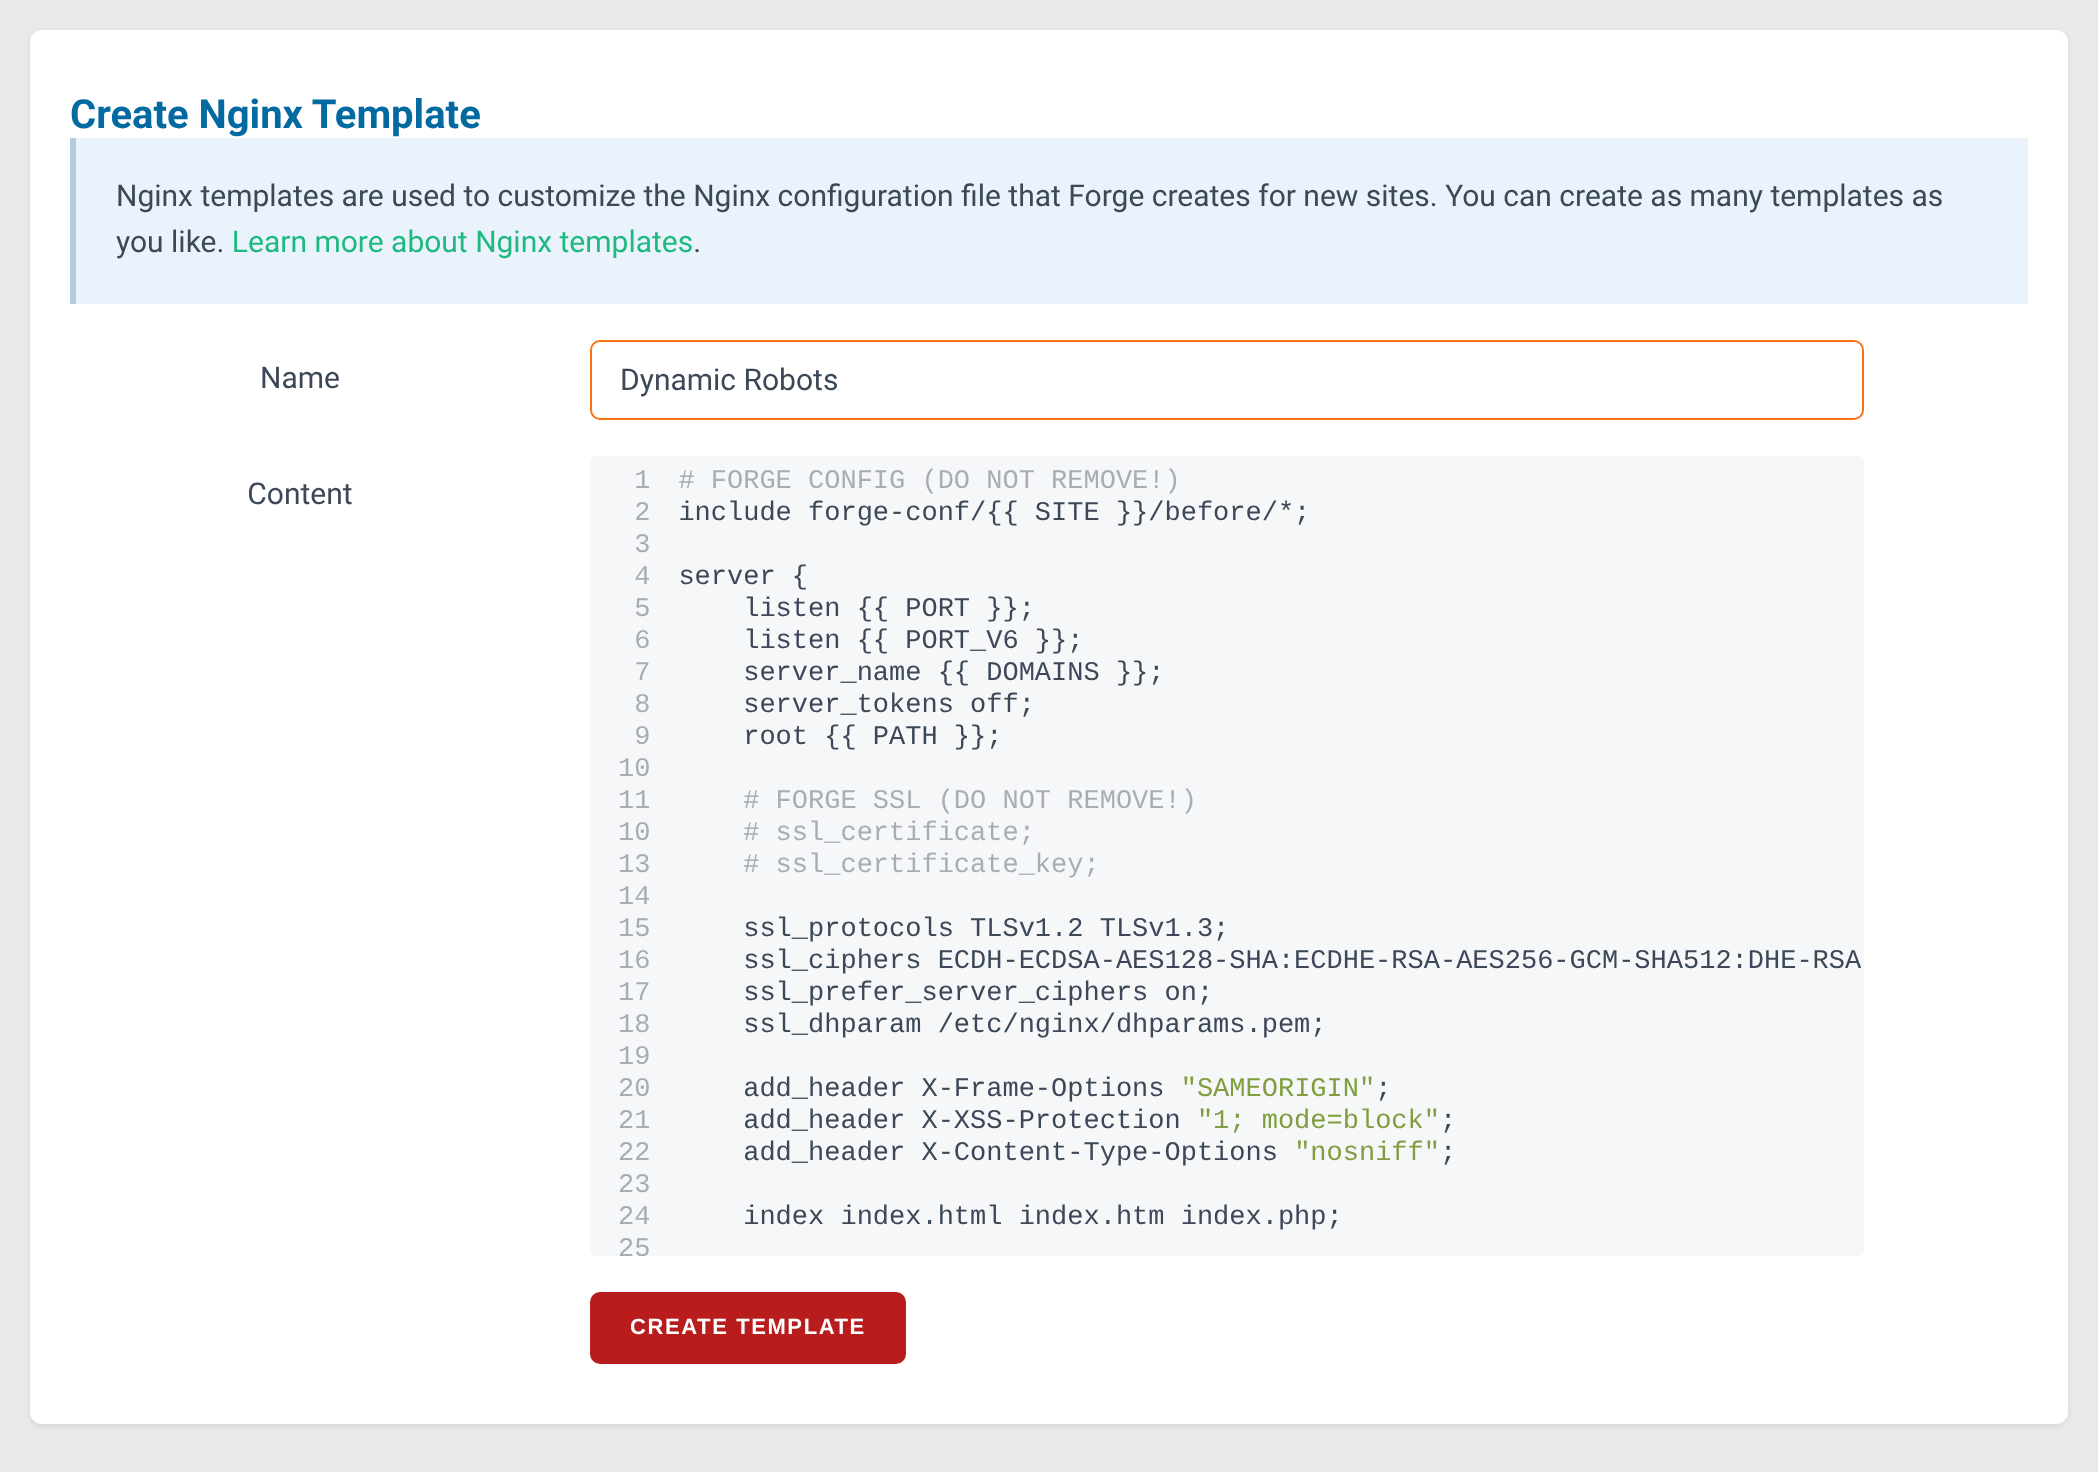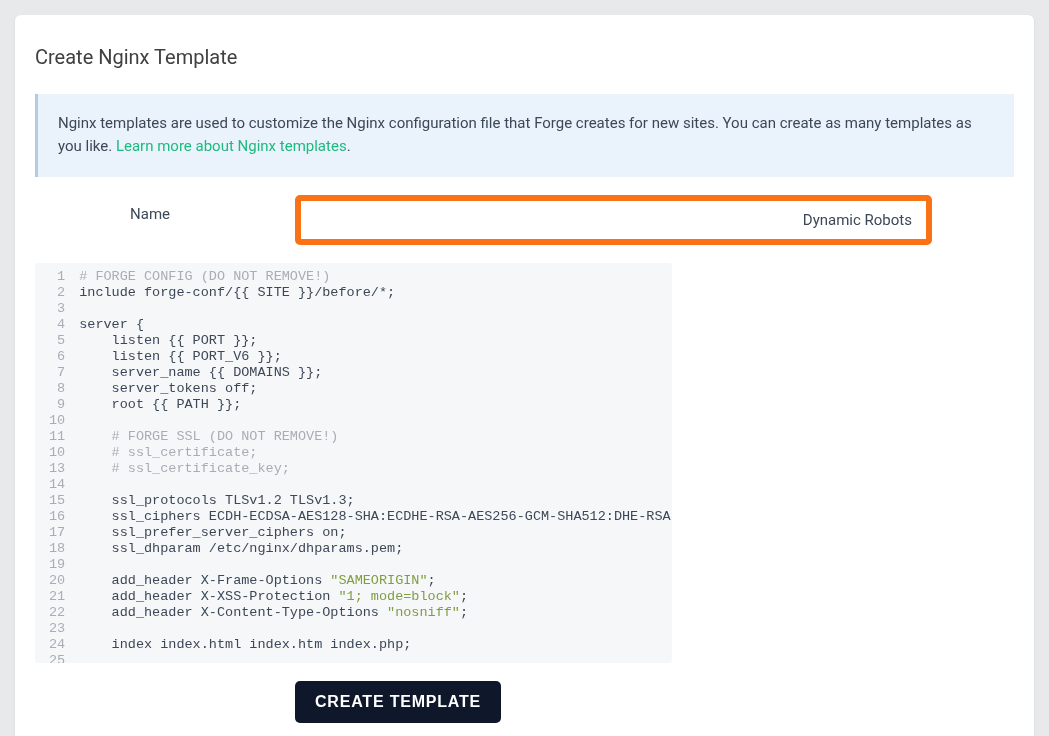--- a/index.html
+++ b/index.html
@@ -14,23 +14,22 @@
       padding: 15px;
     }
     .card {
       background: #fff;
       border-radius: 6px;
       box-shadow: 0 1px 3px rgba(0,0,0,0.08);
       padding: 30px 20px;
     }
     .card-title {
       font-size: 20px;
-      font-weight: 400;
-      color: #404040;
-      margin-bottom: 25px;
+      font-weight: 700;
+      color: #0369a1;
     }
     .info-box {
       background: #eaf3fb;
       border-left: 3px solid #b5cce0;
       padding: 18px 20px;
       font-size: 15px;
       line-height: 1.55;
       color: #3c4858;
       margin-bottom: 18px;
     }
@@ -51,26 +50,25 @@
       font-size: 15px;
       color: #3c4858;
     }
     .form-field {
       flex: 1;
       max-width: 637px;
     }
     .text-input {
       width: 100%;
       padding: 10px 14px;
-      border: 6px solid #f97316;
+      border: 1px solid #f97316;
       border-radius: 5px;
       font-size: 15px;
       color: #3c4858;
       font-family: inherit;
-      text-align: right;
     }
     .code-editor {
       display: flex;
       background: #f6f7f9;
       border-radius: 3px;
       overflow: hidden;
       font-family: "SFMono-Regular", Consolas, "Liberation Mono", Menlo, monospace;
       font-size: 13.5px;
       line-height: 16px;
       max-height: 400px;
@@ -98,26 +96,26 @@
     }
     .tok-comment { color: #a8adb5; margin-top: 11px; }
     .tok-string  { color: #7f9e3e; }
     .btn-row {
       display: flex;
       justify-content: flex-start;
       padding-left: 260px;
       margin-top: 18px;
     }
     .btn {
-      background: #0f172a;
+      background: #b91c1c;
       color: #fff;
       border: none;
       border-radius: 5px;
       padding: 12px 20px;
-      font-size: 16px;
+      font-size: 11px;
       font-weight: 700;
       letter-spacing: 0.8px;
       cursor: pointer;
     }
   </style>
 </head>
 <body>
 
 <div class="card">
   <h2 class="card-title">Create Nginx Template</h2>
@@ -127,20 +125,21 @@
   </div>
 
   <div class="form-row">
     <div class="form-label">Name</div>
     <div class="form-field">
       <input type="text" class="text-input" value="Dynamic Robots" style="">
     </div>
   </div>
 
   <div class="form-row">
+    <div class="form-label">Content</div>
     <div class="form-field">
       <div class="code-editor">
         <div class="gutter" id="gutter">
             <div>1</div>
             <div>2</div>
             <div>3</div>
             <div>4</div>
             <div>5</div>
             <div>6</div>
             <div>7</div>

